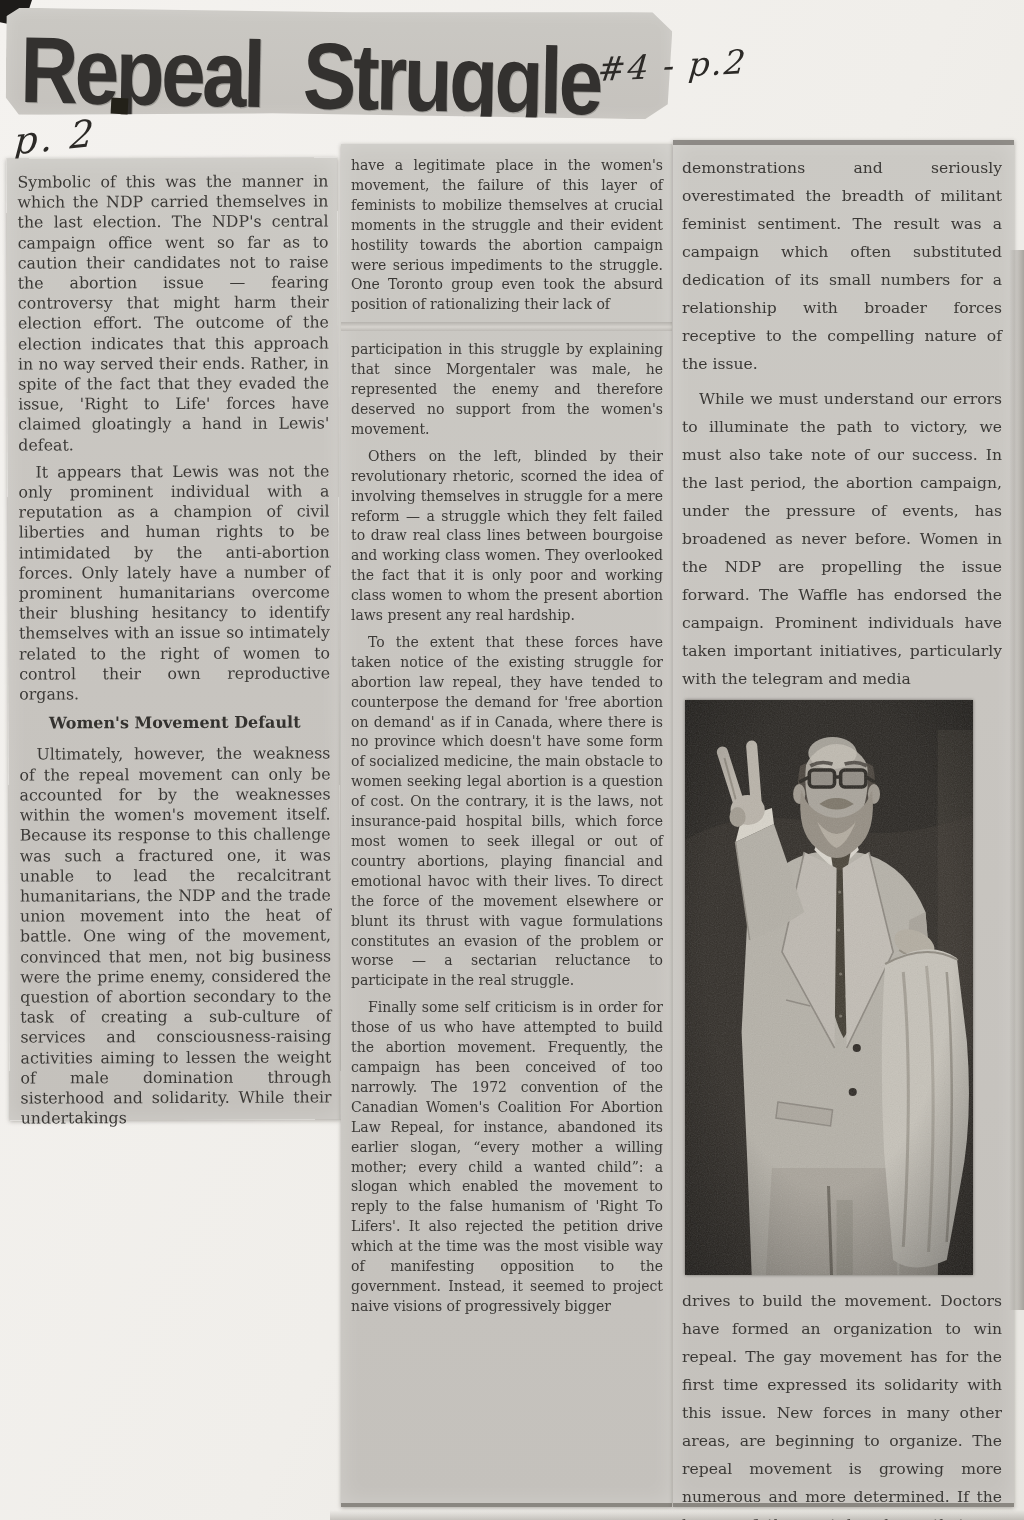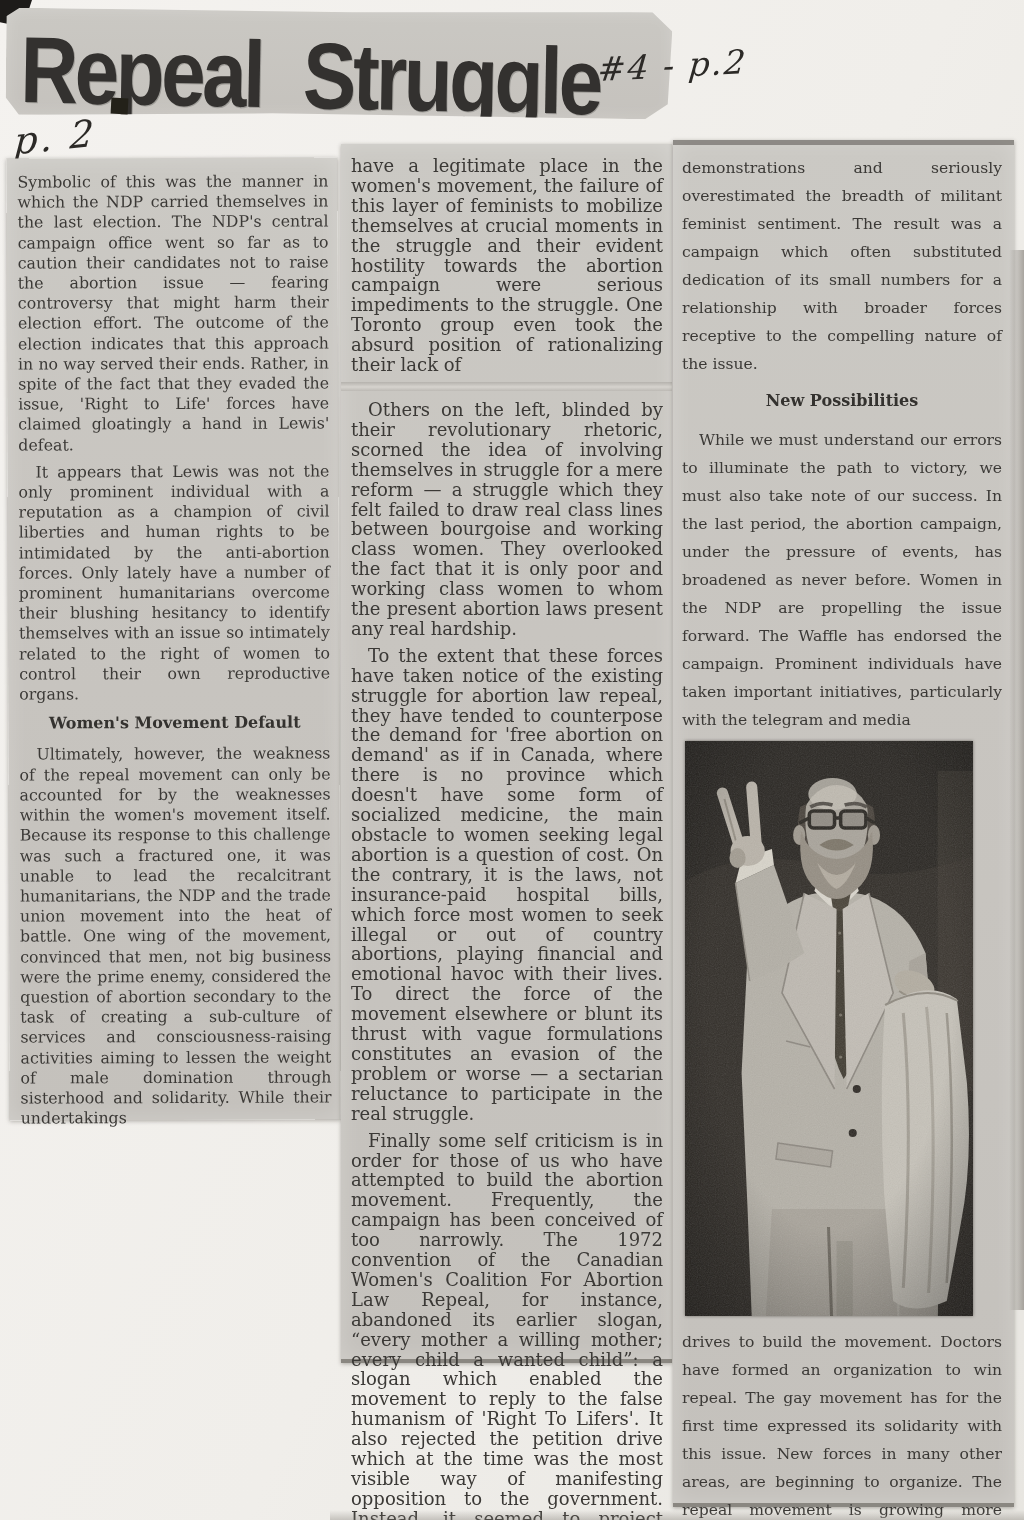--- a/index.html
+++ b/index.html
@@ -10,21 +10,21 @@
   }
   
   .clip {
     position:absolute; box-sizing:border-box;
     background:linear-gradient(180deg,#cbc9c4 0%,#c8c5c0 40%,#c4c1bc 100%);
     color:#3b3936;
     box-shadow:0 1px 4px rgba(70,65,58,.4), inset 0 0 22px rgba(255,255,255,.22);
   }
   .clip p { margin:0 0 7px; text-align:justify; }
   .col1 { left:8px; top:158px; width:331px; height:962px; padding:14px 9px 0 11px; transform:rotate(-.2deg); font-size:15.8px; line-height:20.2px; }
-  .col2 { left:341px; top:144px; width:331px; height:1219px; padding:12px 9px 0 10px; font-size:18px; line-height:19.9px; border-bottom:4px solid #8a8781; }
+  .col2 { left:341px; top:144px; width:331px; height:1363px; padding:12px 9px 0 10px; font-size:14px; line-height:19.9px; border-bottom:4px solid #8a8781; }
   .col3 { left:673px; top:140px; width:341px; height:1367px; padding:14px 12px 0 9px; font-size:15.6px; line-height:28px; border-bottom:4px solid #8a8781; }
   .col3::before { content:""; position:absolute; left:0; top:0; width:100%; height:5px; background:rgba(60,56,50,.45); }
   .indent { text-indent:17px; }
   .subhead { font-size:16px; font-weight:bold; text-align:center; margin:9px 0 11px; color:#34322f; }
   .seam { height:9px; margin:1px -9px 9px -10px; background:linear-gradient(180deg,#b5b2ad,#d6d3ce 55%,#bcb9b4); }
   
   .headline-clip {
     position:absolute; left:6px; top:10px; width:666px; height:107px;
     background:linear-gradient(180deg,#cac8c3,#c5c2bd);
     box-shadow:0 1px 4px rgba(70,65,58,.4), inset 0 0 18px rgba(255,255,255,.2);
@@ -72,28 +72,28 @@
   <section class="clip col1">
     <p class="para">Symbolic of this was the manner in which the NDP carried themselves in the last election. The NDP's central campaign office went so far as to caution their candidates not to raise the abortion issue — fearing controversy that might harm their election effort. The outcome of the election indicates that this approach in no way served their ends. Rather, in spite of the fact that they evaded the issue, 'Right to Life' forces have claimed gloatingly a hand in Lewis' defeat.</p>
     <p class="para indent">It appears that Lewis was not the only prominent individual with a reputation as a champion of civil liberties and human rights to be intimidated by the anti-abortion forces. Only lately have a number of prominent humanitarians overcome their blushing hesitancy to identify themselves with an issue so intimately related to the right of women to control their own reproductive organs.</p>
     <h3 class="subhead">Women's Movement Default</h3>
     <p class="para indent">Ultimately, however, the weakness of the repeal movement can only be accounted for by the weaknesses within the women's movement itself. Because its response to this challenge was such a fractured one, it was unable to lead the recalcitrant humanitarians, the NDP and the trade union movement into the heat of battle. One wing of the movement, convinced that men, not big business were the prime enemy, considered the question of abortion secondary to the task of creating a sub-culture of services and consciousness-raising activities aiming to lessen the weight of male domination through sisterhood and solidarity. While their undertakings</p>
   </section>
 
   <section class="clip col2">
     <p class="para">have a legitimate place in the women's movement, the failure of this layer of feminists to mobilize themselves at crucial moments in the struggle and their evident hostility towards the abortion campaign were serious impediments to the struggle. One Toronto group even took the absurd position of rationalizing their lack of</p>
     <div class="seam"></div>
+    <p class="para">participation in this struggle by explaining that since Morgentaler was male, he represented the enemy and therefore deserved no support from the women's movement.</p>
     <p class="para indent">Others on the left, blinded by their revolutionary rhetoric, scorned the idea of involving themselves in struggle for a mere reform — a struggle which they felt failed to draw real class lines between bourgoise and working class women. They overlooked the fact that it is only poor and working class women to whom the present abortion laws present any real hardship.</p>
     <p class="para indent">To the extent that these forces have taken notice of the existing struggle for abortion law repeal, they have tended to counterpose the demand for 'free abortion on demand' as if in Canada, where there is no province which doesn't have some form of socialized medicine, the main obstacle to women seeking legal abortion is a question of cost. On the contrary, it is the laws, not insurance-paid hospital bills, which force most women to seek illegal or out of country abortions, playing financial and emotional havoc with their lives. To direct the force of the movement elsewhere or blunt its thrust with vague formulations constitutes an evasion of the problem or worse — a sectarian reluctance to participate in the real struggle.</p>
     <p class="para indent">Finally some self criticism is in order for those of us who have attempted to build the abortion movement. Frequently, the campaign has been conceived of too narrowly. The 1972 convention of the Canadian Women's Coalition For Abortion Law Repeal, for instance, abandoned its earlier slogan, “every mother a willing mother; every child a wanted child”: a slogan which enabled the movement to reply to the false humanism of 'Right To Lifers'. It also rejected the petition drive which at the time was the most visible way of manifesting opposition to the government. Instead, it seemed to project naive visions of progressively bigger</p>
   </section>
 
   <section class="clip col3">
     <p class="para">demonstrations and seriously overestimated the breadth of militant feminist sentiment. The result was a campaign which often substituted dedication of its small numbers for a relationship with broader forces receptive to the compelling nature of the issue.</p>
-    <h3 class="subhead">New Possibilities</h3>
     <p class="para indent">While we must understand our errors to illuminate the path to victory, we must also take note of our success. In the last period, the abortion campaign, under the pressure of events, has broadened as never before. Women in the NDP are propelling the issue forward. The Waffle has endorsed the campaign. Prominent individuals have taken important initiatives, particularly with the telegram and media</p>
 
     <figure class="photo" style="margin:6px 0 12px 3px">
       <svg viewBox="0 0 285 575" preserveAspectRatio="none">
         <defs>
           <radialGradient id="vig" cx="50%" cy="42%" r="78%">
             <stop offset="55%" stop-color="rgba(0,0,0,0)"></stop>
             <stop offset="100%" stop-color="rgba(0,0,0,0.38)"></stop>
           </radialGradient>
           <filter id="grain" x="0" y="0" width="100%" height="100%">

